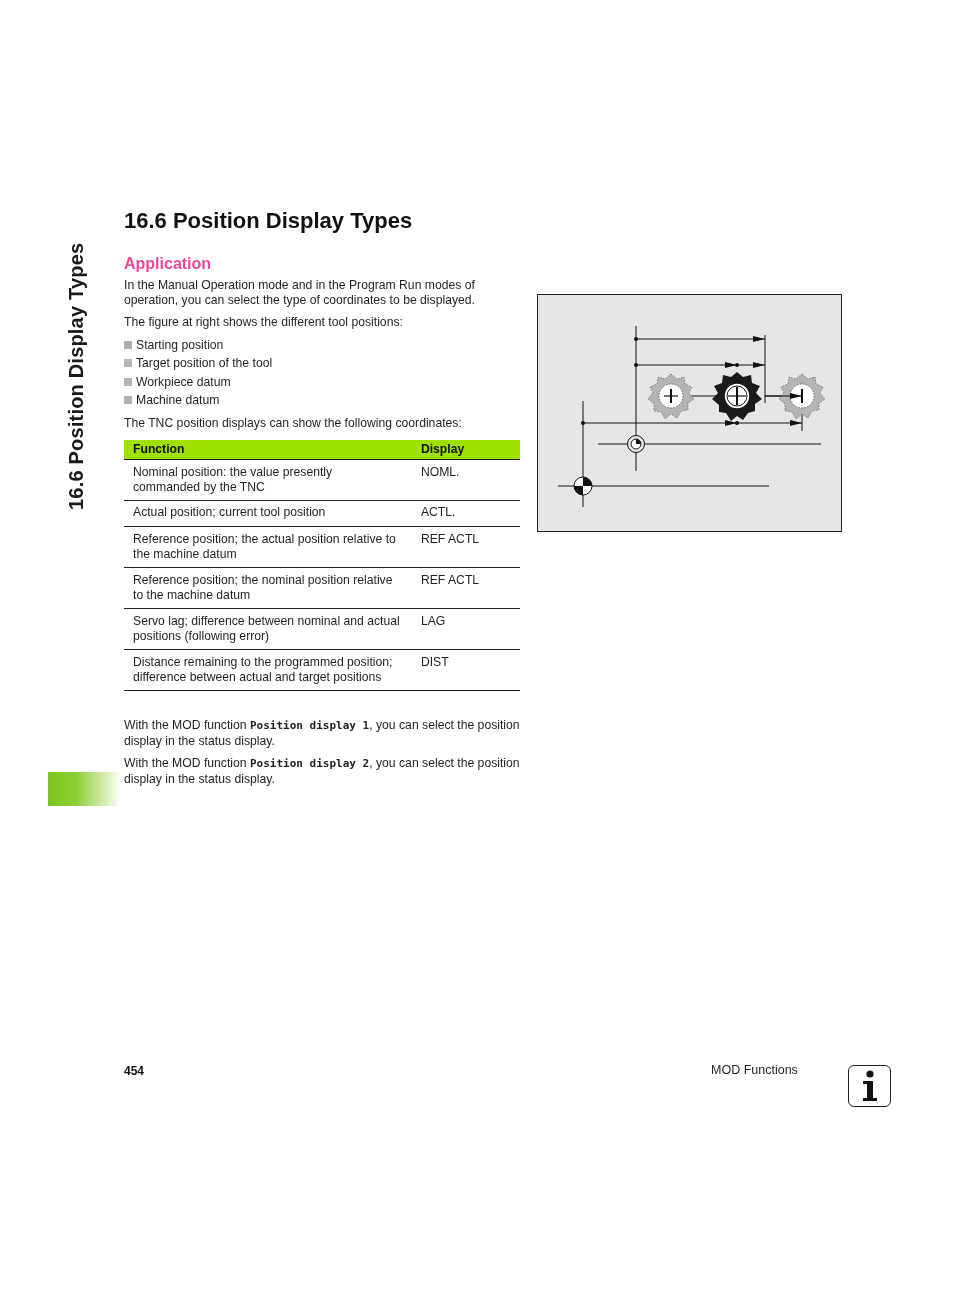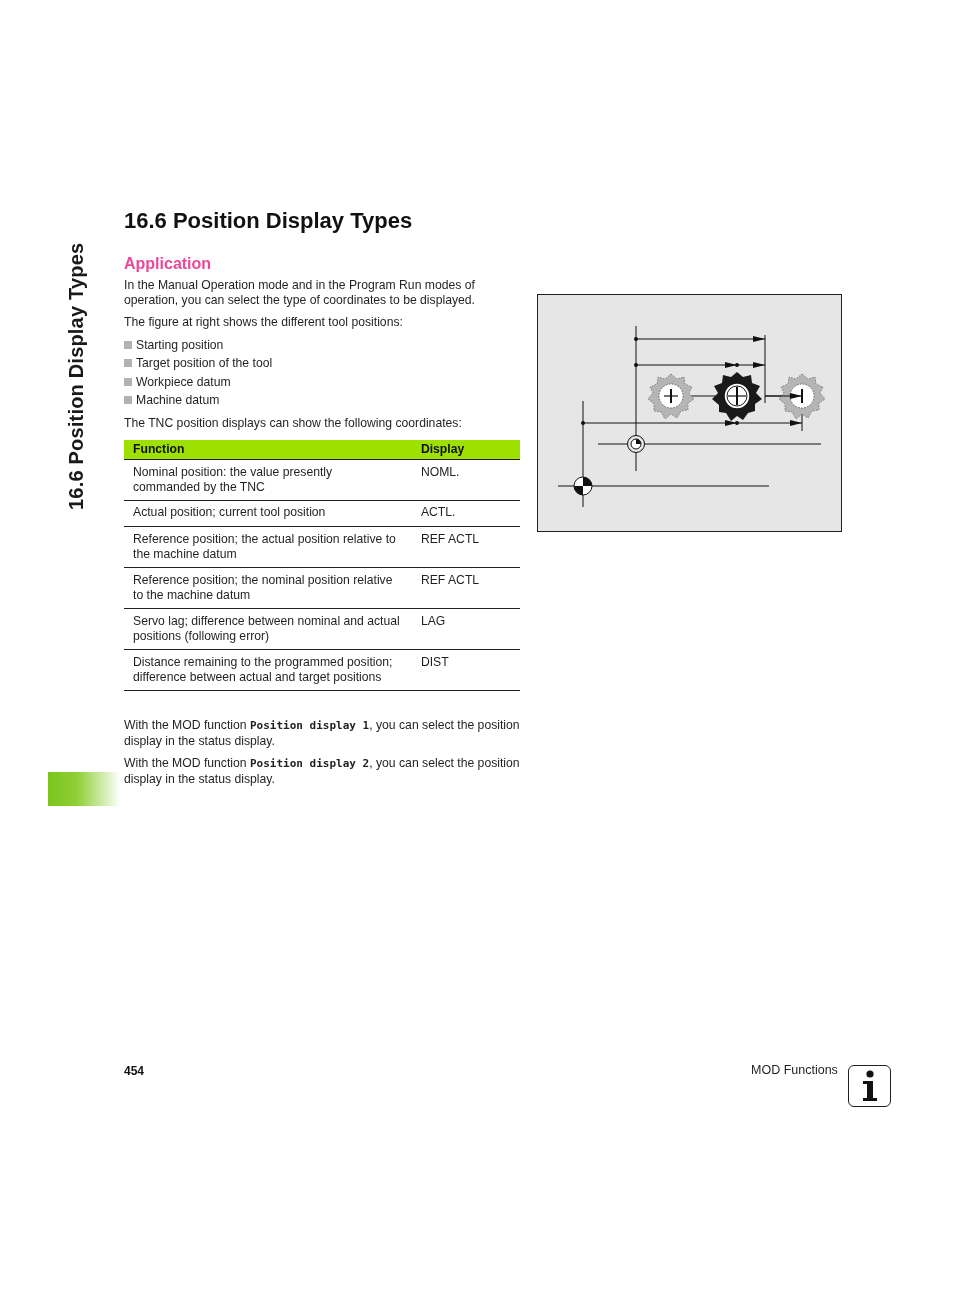--- a/index.html
+++ b/index.html
@@ -133,21 +133,21 @@
     .page-num {
       position: absolute;
       left: 124px;
       top: 1064px;
       font-size: 12px;
       font-weight: bold;
       color: #111;
     }
     .chapter-name {
       position: absolute;
-      left: 751px;
+      left: 711px;
       top: 1063px;
       font-size: 12.5px;
       color: #231f20;
     }
     .info-icon {
       position: absolute;
       left: 848px;
       top: 1065px;
       width: 43px;
       height: 42px;

